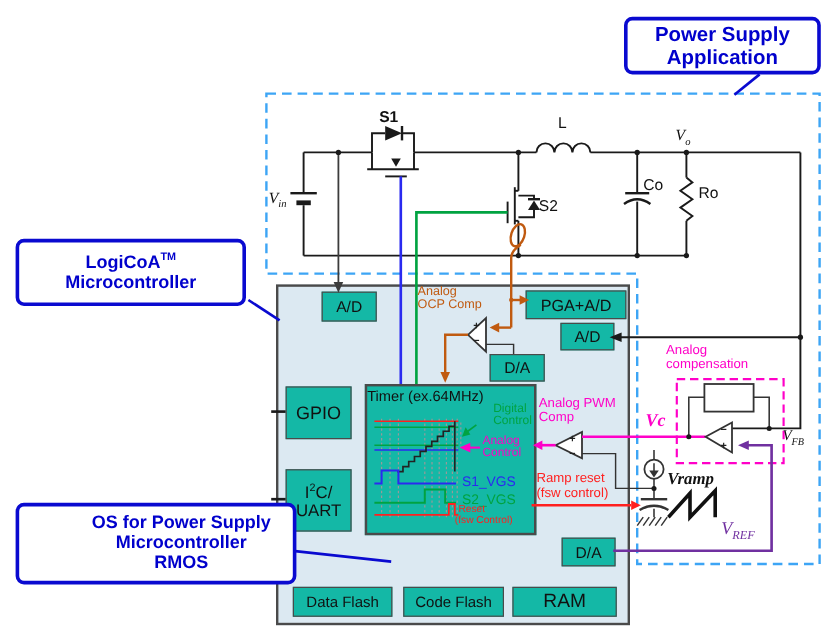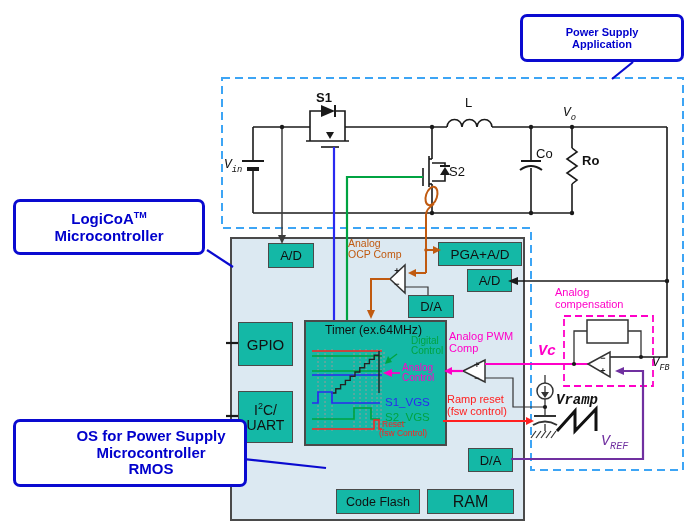--- a/index.html
+++ b/index.html
@@ -8,21 +8,21 @@
   svg.layer{position:absolute;left:0;top:0;z-index:3;pointer-events:none;}
   .mcu{position:absolute;left:230px;top:237px;width:291px;height:280px;
        background:#dce9f2;border:2px solid #4a4a4a;z-index:1;}
   .box{position:absolute;background:#14b8a6;border:1.6px solid #4a4a4a;z-index:2;
        display:flex;align-items:center;justify-content:center;color:#111;text-align:center;}
   .callout{position:absolute;background:#fff;border:3px solid #0a0ad0;border-radius:7px;
        color:#0000cc;font-weight:bold;text-align:center;z-index:4;
        display:flex;flex-direction:column;align-items:center;justify-content:center;
        white-space:pre-line;line-height:1.12;}
   .lbl{position:absolute;font-weight:normal;white-space:pre-line;line-height:1.08;z-index:5;}
-  .ser{position:absolute;font-family:Liberation Mono, monospace;font-style:italic;
+  .ser{position:absolute;font-family:Liberation Serif, serif;font-style:italic;
        color:#111;z-index:5;white-space:nowrap;}
   .ser sub{font-size:68%;}
   .pm{position:absolute;z-index:5;font-size:9px;font-weight:bold;color:#222;width:10px;
       text-align:center;line-height:1;}
   sup.tm{font-size:9px;vertical-align:super;}
   .i2c-line{line-height:1.15;font-size:14px;}
   .i2c-line sup{font-size:9px;}
 </style>
 </head>
 <body>
@@ -34,29 +34,32 @@
   <div class="box" style="left:268px;top:243px;width:44px;height:23px;font-size:13px;">
       <span>A/D</span>
     </div>
   <div class="box" style="left:238px;top:322px;width:53px;height:42px;font-size:15px;">
       <span>GPIO</span>
     </div>
   <div class="box" style="left:238px;top:391px;width:53px;height:50px;">
     <span class="i2c-line"><span>I</span><sup>2</sup><span>C/</span><br><span>UART</span></span>
   </div>
   <div class="box" style="left:304px;top:320px;width:139px;height:122px;border-width:2px;"></div>
-  <div class="lbl" style="left:306px;top:324px;width:135px;text-align:center;font-size:12.2px;color:#111;">Timer (ex.64MHz)</div>
+  <div class="lbl" style="left:306px;top:324px;width:135px;text-align:left;font-size:12.2px;color:#111;">Timer (ex.64MHz)</div>
   <div class="box" style="left:408px;top:295px;width:44px;height:21px;font-size:13px;">
       <span>D/A</span>
     </div>
   <div class="box" style="left:438px;top:242px;width:82px;height:22px;font-size:13.5px;">
       <span>PGA+A/D</span>
     </div>
   <div class="box" style="left:467px;top:269px;width:43px;height:21px;font-size:13px;">
       <span>A/D</span>
+    </div>
+  <div class="box" style="left:244px;top:489px;width:81px;height:23px;font-size:12.5px;">
+      <span>Data Flash</span>
     </div>
   <div class="box" style="left:427px;top:489px;width:85px;height:23px;font-size:16px;">
       <span>RAM</span>
     </div>
   <div class="box" style="left:336px;top:489px;width:82px;height:23px;font-size:12.5px;">
       <span>Code Flash</span>
     </div>
   <div class="box" style="left:468px;top:448px;width:43px;height:22px;font-size:13px;">
       <span>D/A</span>
     </div>
@@ -221,21 +224,21 @@
       <path d="M312,403 H318 V392 H332 V403 H380" stroke="#2a2af0" stroke-width="1.7" fill="none"></path>
       <path d="M312,419 H354 V408 H371 V419 H380" stroke="#00a341" stroke-width="1.7" fill="none"></path>
       <path d="M312,429 H374 V420 H379 V429 H382" stroke="#ff2020" stroke-width="1.5" fill="none"></path>
       <path d="M397,354 L389,360" stroke="#00a341" stroke-width="1.4"></path>
       <polygon points="385,364 392,362 388,356" fill="#00a341"></polygon>
       <path d="M400,373 H391" stroke="#ff00c8" stroke-width="1.7"></path>
       <polygon points="392,369 392,377 383,373" fill="#ff00c8"></polygon>
     </g>
   </svg>
 
-  <div class="callout" style="left:520px;top:14px;width:158px;height:42px;font-size:11px;">
+  <div class="callout" style="left:520px;top:14px;width:158px;height:42px;font-size:17px;">
     <span>Power Supply
 Application</span>
   </div>
   <div class="callout" style="left:13px;top:199px;width:186px;height:50px;font-size:15px;">
     <span><span>LogiCoA</span><sup class="tm">TM</sup><br><span>Microcontroller</span></span>
   </div>
   <div class="callout" style="left:13px;top:419px;width:186px;height:62px;font-size:15px;padding-left:42px;">
     <span>OS for Power Supply
 Microcontroller
 RMOS</span>
@@ -256,21 +259,21 @@
 Control</div>
   <div class="lbl" style="left:385px;top:396px;font-size:11.5px;color:#2a2af0;">S1_VGS</div>
   <div class="lbl" style="left:385px;top:411px;font-size:11.5px;color:#00a341;">S2_VGS</div>
   <div class="lbl" style="left:382px;top:420px;font-size:8.5px;color:#ff2020;">Reset</div>
   <div class="lbl" style="left:379px;top:429px;font-size:8.5px;color:#ff2020;">(fsw Control)</div>
 
   <div class="lbl" style="left:316px;top:91px;font-size:13px;color:#111;font-weight:bold;">S1</div>
   <div class="lbl" style="left:449px;top:165px;font-size:13px;color:#111;font-weight:normal;">S2</div>
   <div class="lbl" style="left:465px;top:96px;font-size:13px;color:#111;font-weight:normal;">L</div>
   <div class="lbl" style="left:536px;top:147px;font-size:13px;color:#111;font-weight:normal;">Co</div>
-  <div class="lbl" style="left:582px;top:154px;font-size:13px;color:#111;font-weight:bold;">Ro</div>
+  <div class="lbl" style="left:582px;top:154px;font-size:13px;color:#111;font-weight:normal;">Ro</div>
 
   <div class="ser" style="left:224px;top:157px;font-size:13px;"><span>V</span><sub>in</sub></div>
   <div class="ser" style="left:563px;top:105px;font-size:13px;"><span>V</span><sub>o</sub></div>
   <div class="ser" style="left:652px;top:356px;font-size:12.5px;"><span>V</span><sub>FB</sub></div>
   <div class="ser" style="left:601px;top:433px;font-size:15px;color:#7030a0;"><span>V</span><sub>REF</sub></div>
   <div class="ser" style="left:556px;top:392px;font-size:14px;font-weight:bold;">Vramp</div>
   <div class="ser" style="left:538px;top:343px;font-size:15px;font-weight:bold;color:#ff00c8;">Vc</div>
 
   <div class="pm" style="left:392px;top:267px;">+</div>
   <div class="pm" style="left:392px;top:280px;">−</div>

